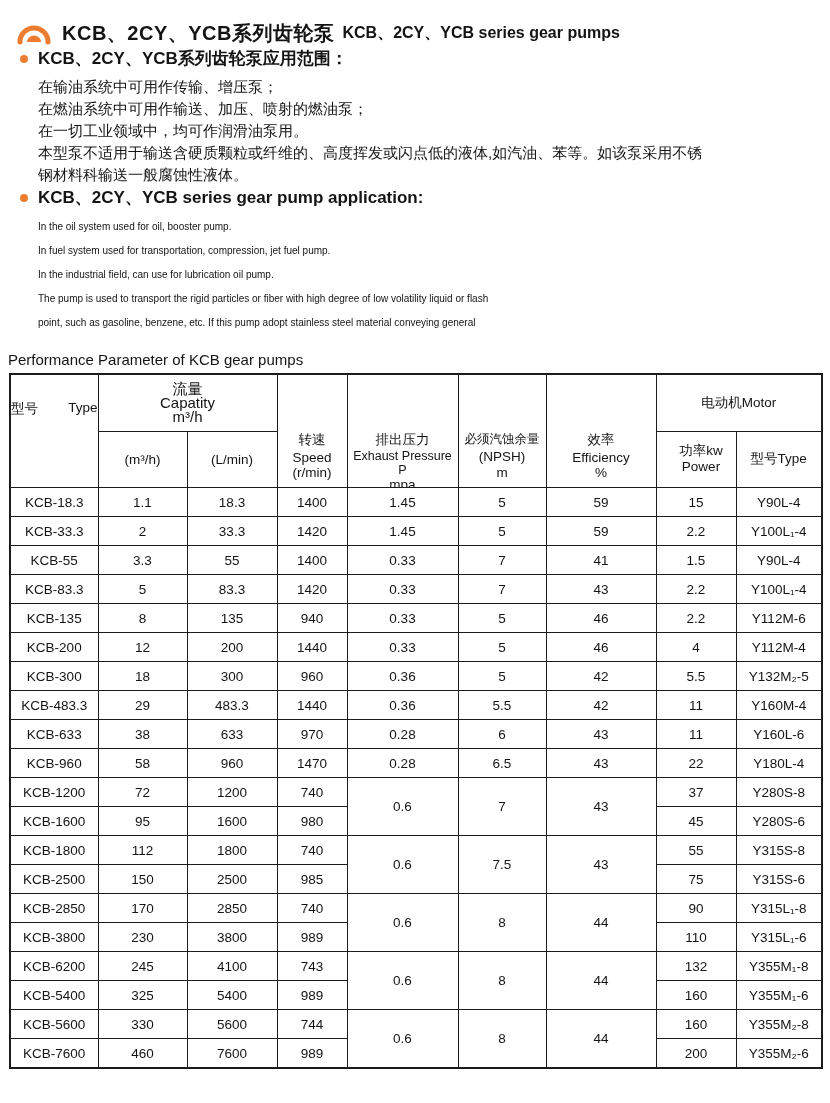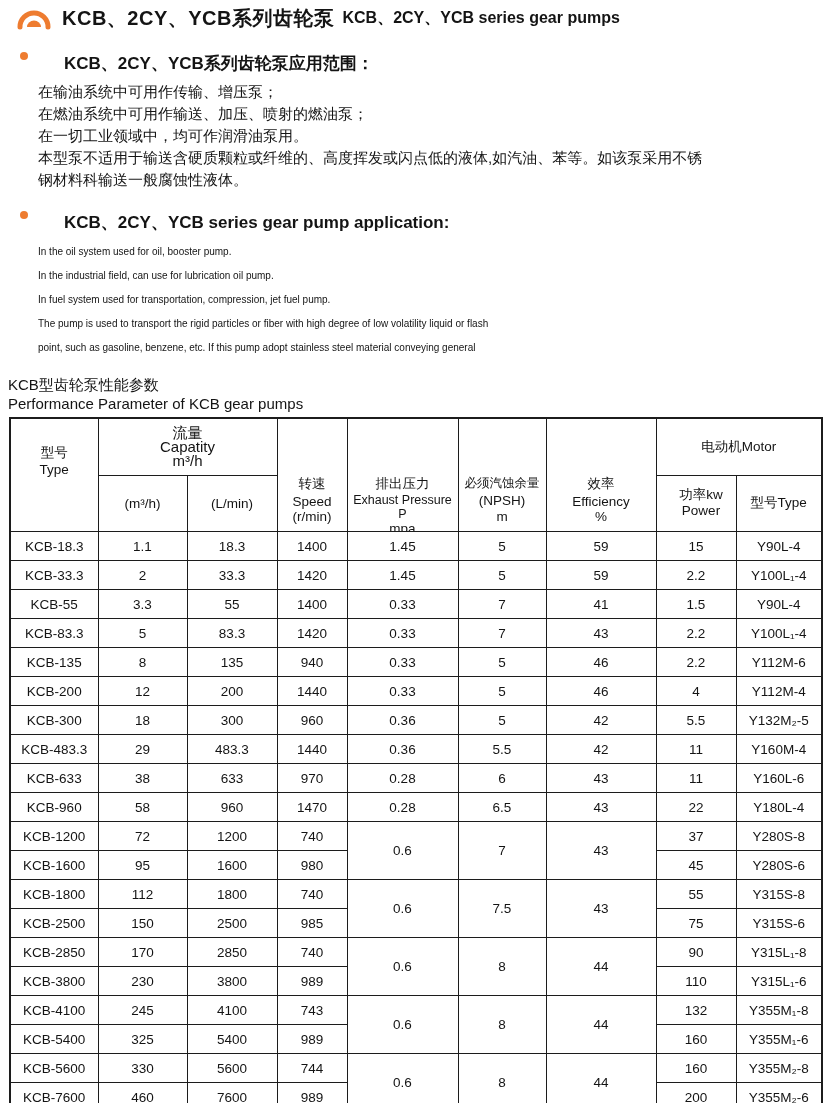--- a/index.html
+++ b/index.html
@@ -8,31 +8,30 @@
     background:#ffffff;
     color:#141414;
     font-family:"Liberation Sans", sans-serif;
     overflow:hidden;
   }
   .page { position:relative; width:830px; height:1103px; }
 
   
   .doc-header {
     display:flex; align-items:center;
-    padding:5px 0 0 16px;
+    padding:20px 0 0 16px;
   }
   .logo { width:36px; height:22px; margin-right:10px; flex:none; }
   .title-zh { font-size:20px; font-weight:bold; letter-spacing:0.5px; }
   .title-en { font-size:16px; font-weight:bold; margin-left:8px; }
 
   
   .section-heading {
-    display:flex; align-items:flex-start;
-    margin:20px 0 6px 20px;
-    gap:26px;
+    display:flex; align-items:center;
+    margin:0 0 6px 20px;
   }
   .bullet {
     width:8px; height:8px; border-radius:50%;
     background:#ee7c30; margin-right:10px; flex:none;
   }
   .section-heading .txt { font-size:17px; font-weight:bold; }
 
   .body-zh { margin-left:38px; font-size:15px; line-height:22px; }
   .body-en { margin-left:38px; font-size:10px; line-height:23px; }
   .body-en .line { margin-bottom:1px; }
@@ -59,21 +58,21 @@
     overflow:hidden;
   }
   table.perf tbody td { height:28px; }
   table.perf thead tr th { height:42px; }
 
   .stack3 {
     display:flex; flex-direction:column; justify-content:space-between;
     height:64px; box-sizing:border-box; padding:8px 0 7px;margin-top:48px;
   }
   .stack2 {
-    display:flex; flex-direction:column; 
+    display:flex; flex-direction:row; justify-content:space-between;
     height:84px; box-sizing:border-box; padding:11px 0 10px;
   }
   .tight3 { line-height:14px; font-size:15px; }
   .two-line { line-height:16px;margin-left:10px; }
 </style>
 </head>
 <body>
 
 <div class="page">
 
@@ -97,28 +96,27 @@
     <div class="line">本型泵不适用于输送含硬质颗粒或纤维的、高度挥发或闪点低的液体,如汽油、苯等。如该泵采用不锈</div>
     <div class="line">钢材料科输送一般腐蚀性液体。</div>
   </div>
 
   <div class="section-heading">
     <span class="bullet"></span>
     <span class="txt">KCB、2CY、YCB series gear pump application:</span>
   </div>
   <div class="body-en">
     <div class="line">In the oil system used for oil, booster pump.</div>
+    <div class="line">In fuel system used for transportation, compression, jet fuel pump.</div>
     <div class="line">In the industrial field, can use for lubrication oil pump.</div>
-    <div class="line">In fuel system used for transportation, compression, jet fuel pump.</div>
     <div class="line">The pump is used to transport the rigid particles or fiber with high degree of low volatility liquid or flash</div>
     <div class="line">point, such as gasoline, benzene, etc. If this pump adopt stainless steel material conveying general</div>
   </div>
 
   <div class="table-caption">
-    <div>KCB型齿轮泵性能参数</div>
     <div>Performance Parameter of KCB gear pumps</div>
   </div>
 
   <table class="perf">
     <colgroup>
       <col style="width:88px">
         <col style="width:89px">
         <col style="width:90px">
       <col style="width:70px">
         <col style="width:111px">
@@ -354,21 +352,21 @@
         </tr>
         <tr>
           <td>KCB-3800</td>
           <td>230</td>
           <td>3800</td>
           <td>989</td>
           <td>110</td>
           <td>Y315L₁-6</td>
         </tr>
         <tr>
-          <td>KCB-4100</td>
+          <td>KCB-6200</td>
           <td>245</td>
           <td>4100</td>
           <td>743</td>
           <td rowspan="2">0.6</td>
           <td rowspan="2">8</td>
           <td rowspan="2">44</td>
           <td>132</td>
           <td>Y355M₁-8</td>
         </tr>
         <tr>

